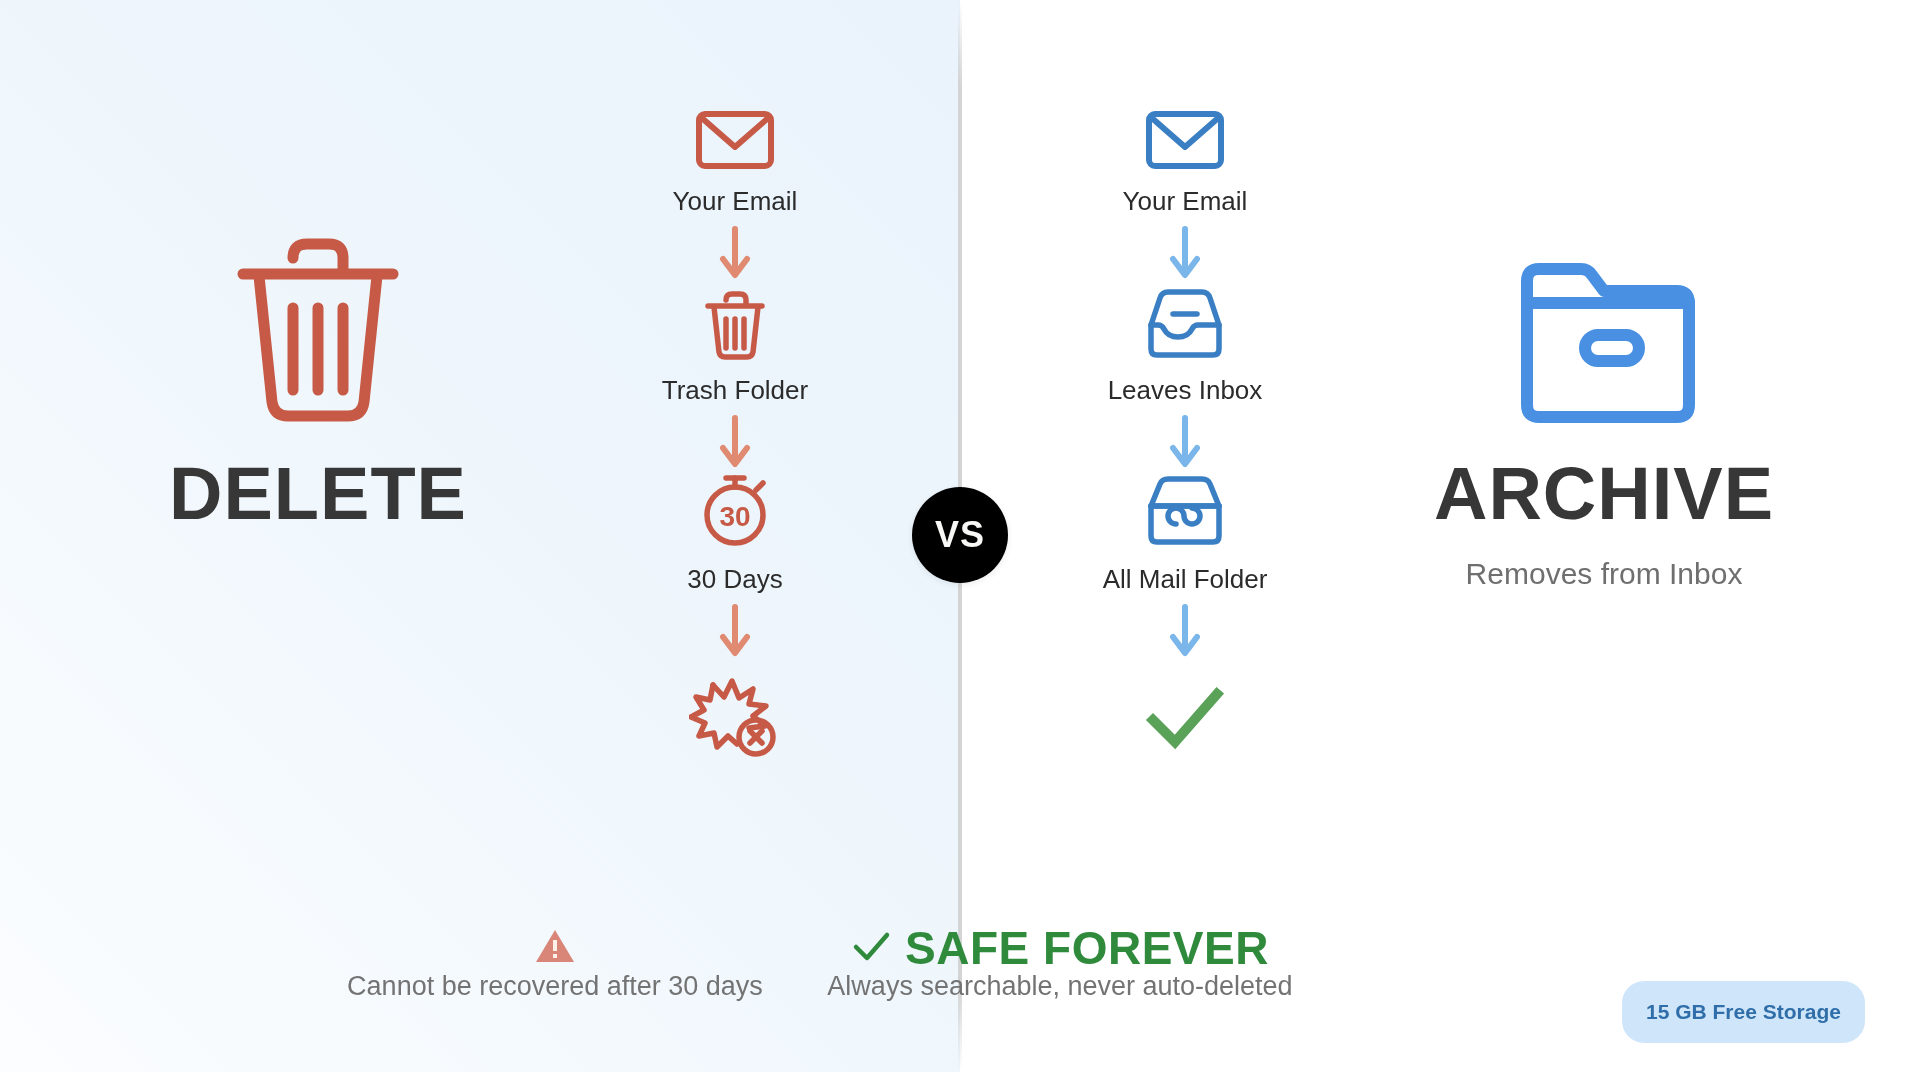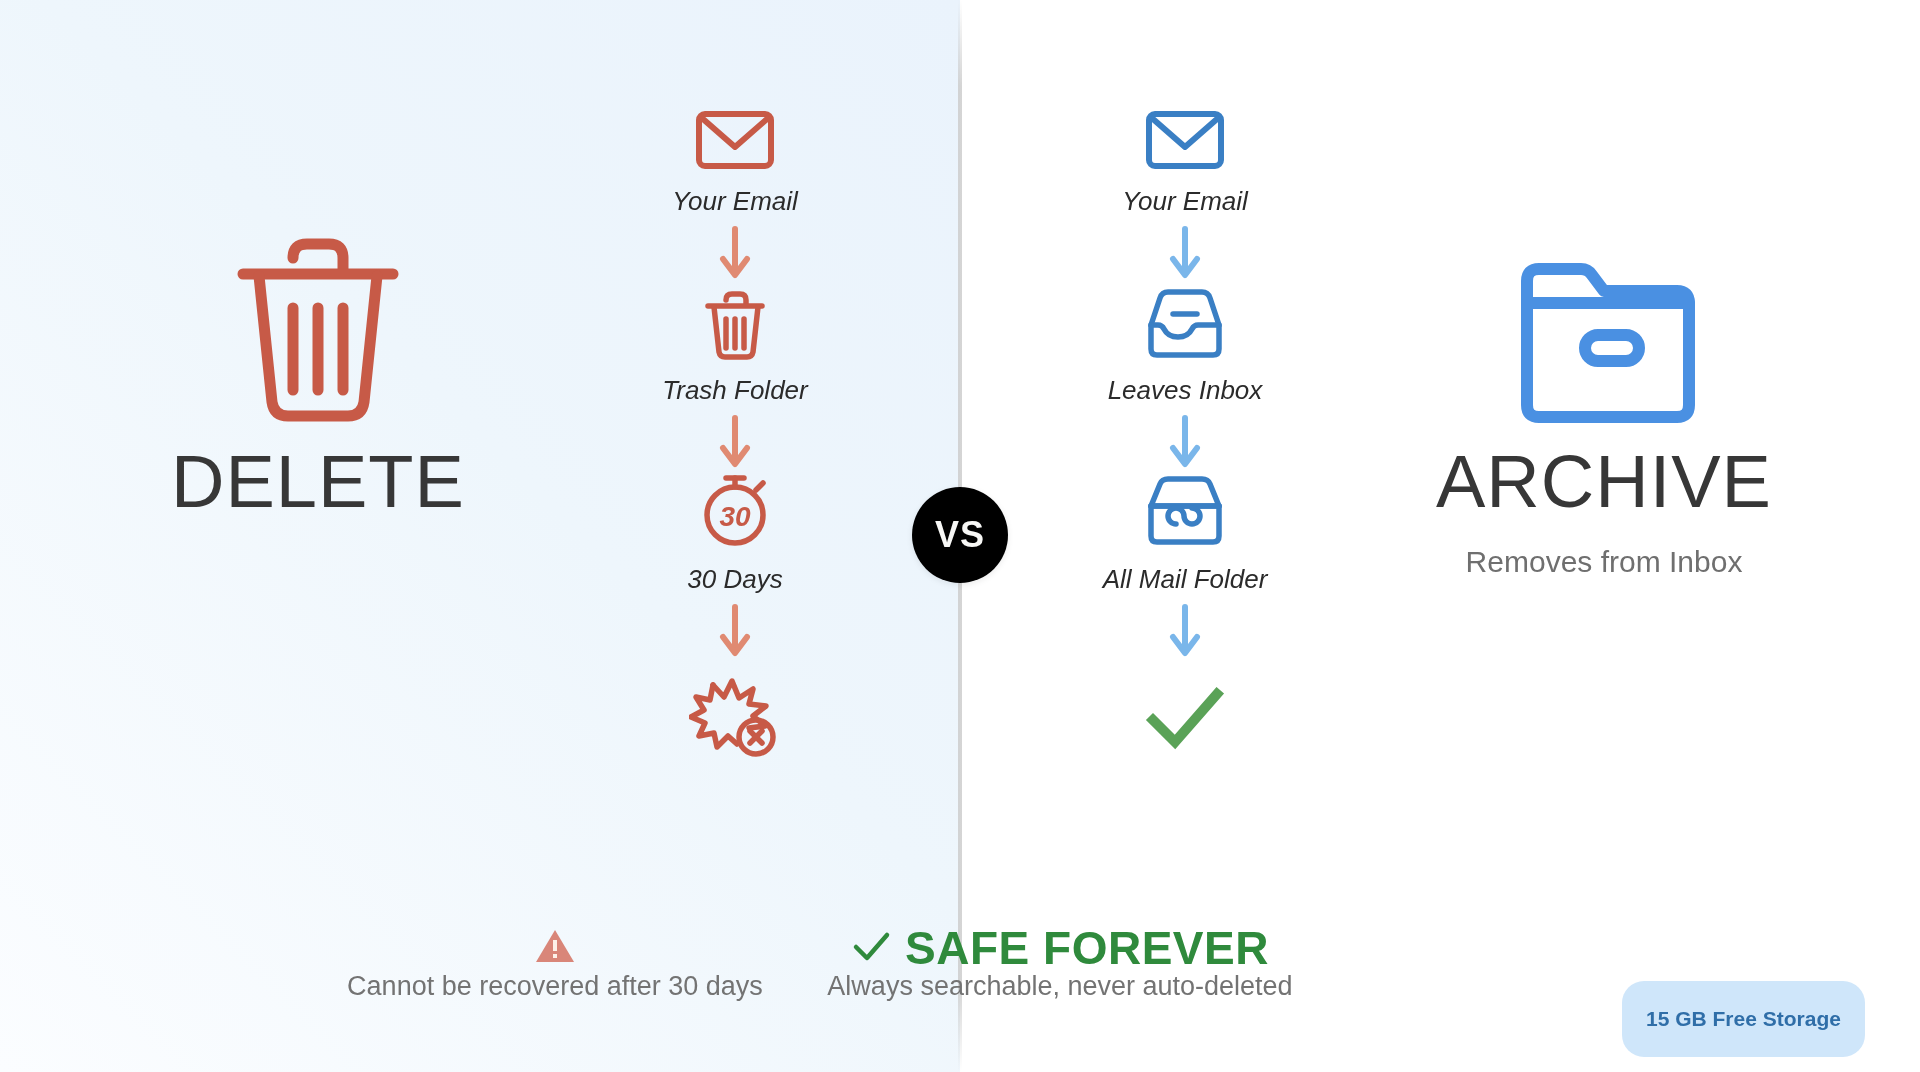--- a/index.html
+++ b/index.html
@@ -16,34 +16,34 @@
   .panel-delete  { left:0;   background:linear-gradient(135deg,#fffdfb 0%,#fdf1e9 45%,#f9e3d6 100%); }
   .panel-archive { left:960; background:linear-gradient(225deg,#eaf3fc 0%,#eef6fc 45%,#fbfdff 100%); }
   .divider { position:absolute; left:958px; top:0; width:4px; height:1072px;
              background:linear-gradient(to bottom,rgba(210,210,210,0) 0%,rgba(205,205,205,.85) 8%,rgba(205,205,205,.85) 92%,rgba(210,210,210,0) 100%); }
 
   
   .hero { position:absolute; width:460px; text-align:center; }
   .hero-delete  { left:88px;  top:225px; }
   .hero-archive { left:1374px; top:225px; }
   .hero-icon { height:210px; display:flex; align-items:center; justify-content:center; }
-  .hero-title { font-size:74px; font-weight:normal; letter-spacing:1px; color:#373737; line-height:1; margin-top:10px; }
+  .hero-title { font-size:74px; font-weight:bold; letter-spacing:1px; color:#373737; line-height:1; margin-top:22px; }
   .hero-sub { font-size:30px; color:#6f6f6f; margin-top:26px; font-weight:normal; }
 
   
   .vs-badge {
     position:absolute; left:912px; top:487px; width:96px; height:96px;
     border-radius:50%; background:#000000;
     display:flex; align-items:center; justify-content:center;
     color:#f7f7f5; font-size:36px; font-weight:bold; letter-spacing:1px;
     box-shadow:0 2px 6px rgba(0,0,0,.08);
   }
 
   
-  .flow { position:absolute; top:96px; width:300px; display:flex; flex-direction:column; align-items:center;font-style:italic; }
+  .flow { position:absolute; top:96px; width:300px; display:flex; flex-direction:column; align-items:center; }
   .flow-delete  { left:585px; }
   .flow-archive { left:1035px; }
   .flow-step { display:flex; flex-direction:column; align-items:center; }
   .flow-icon { height:76px; display:flex; align-items:flex-end; justify-content:center; }
   .flow-label { font-size:26px; color:#2b2b2b; margin-top:14px; white-space:nowrap; }
   .flow-arrow { height:62px; display:flex; align-items:center; justify-content:center; margin-top:6px; }
   .flow-final { margin-top:14px; height:80px; display:flex; align-items:center; justify-content:center; }
 
   
   .verdict { position:absolute; width:760px; text-align:center; }
@@ -53,21 +53,21 @@
   .verdict-head.red   { color:#cf2222; }
   .verdict-head.green { color:#2f8a3c; }
   .verdict-sub { font-size:27px; color:#737373; }
 
   .warn-tri { display:inline-block; }
   .check-mark { display:inline-block; }
 
   
   .storage-pill {
     position:absolute; left:1622px; top:981px;
-    padding:26px 24px; border-radius:22px;
+    padding:19px 24px; border-radius:22px;
     background:#cfe6fa; color:#2f6ea8;
     font-size:21px; font-weight:bold; white-space:nowrap;
   }
 </style>
 </head>
 <body>
 
 <div id="stage">
 
   <div class="panel panel-delete"></div>

